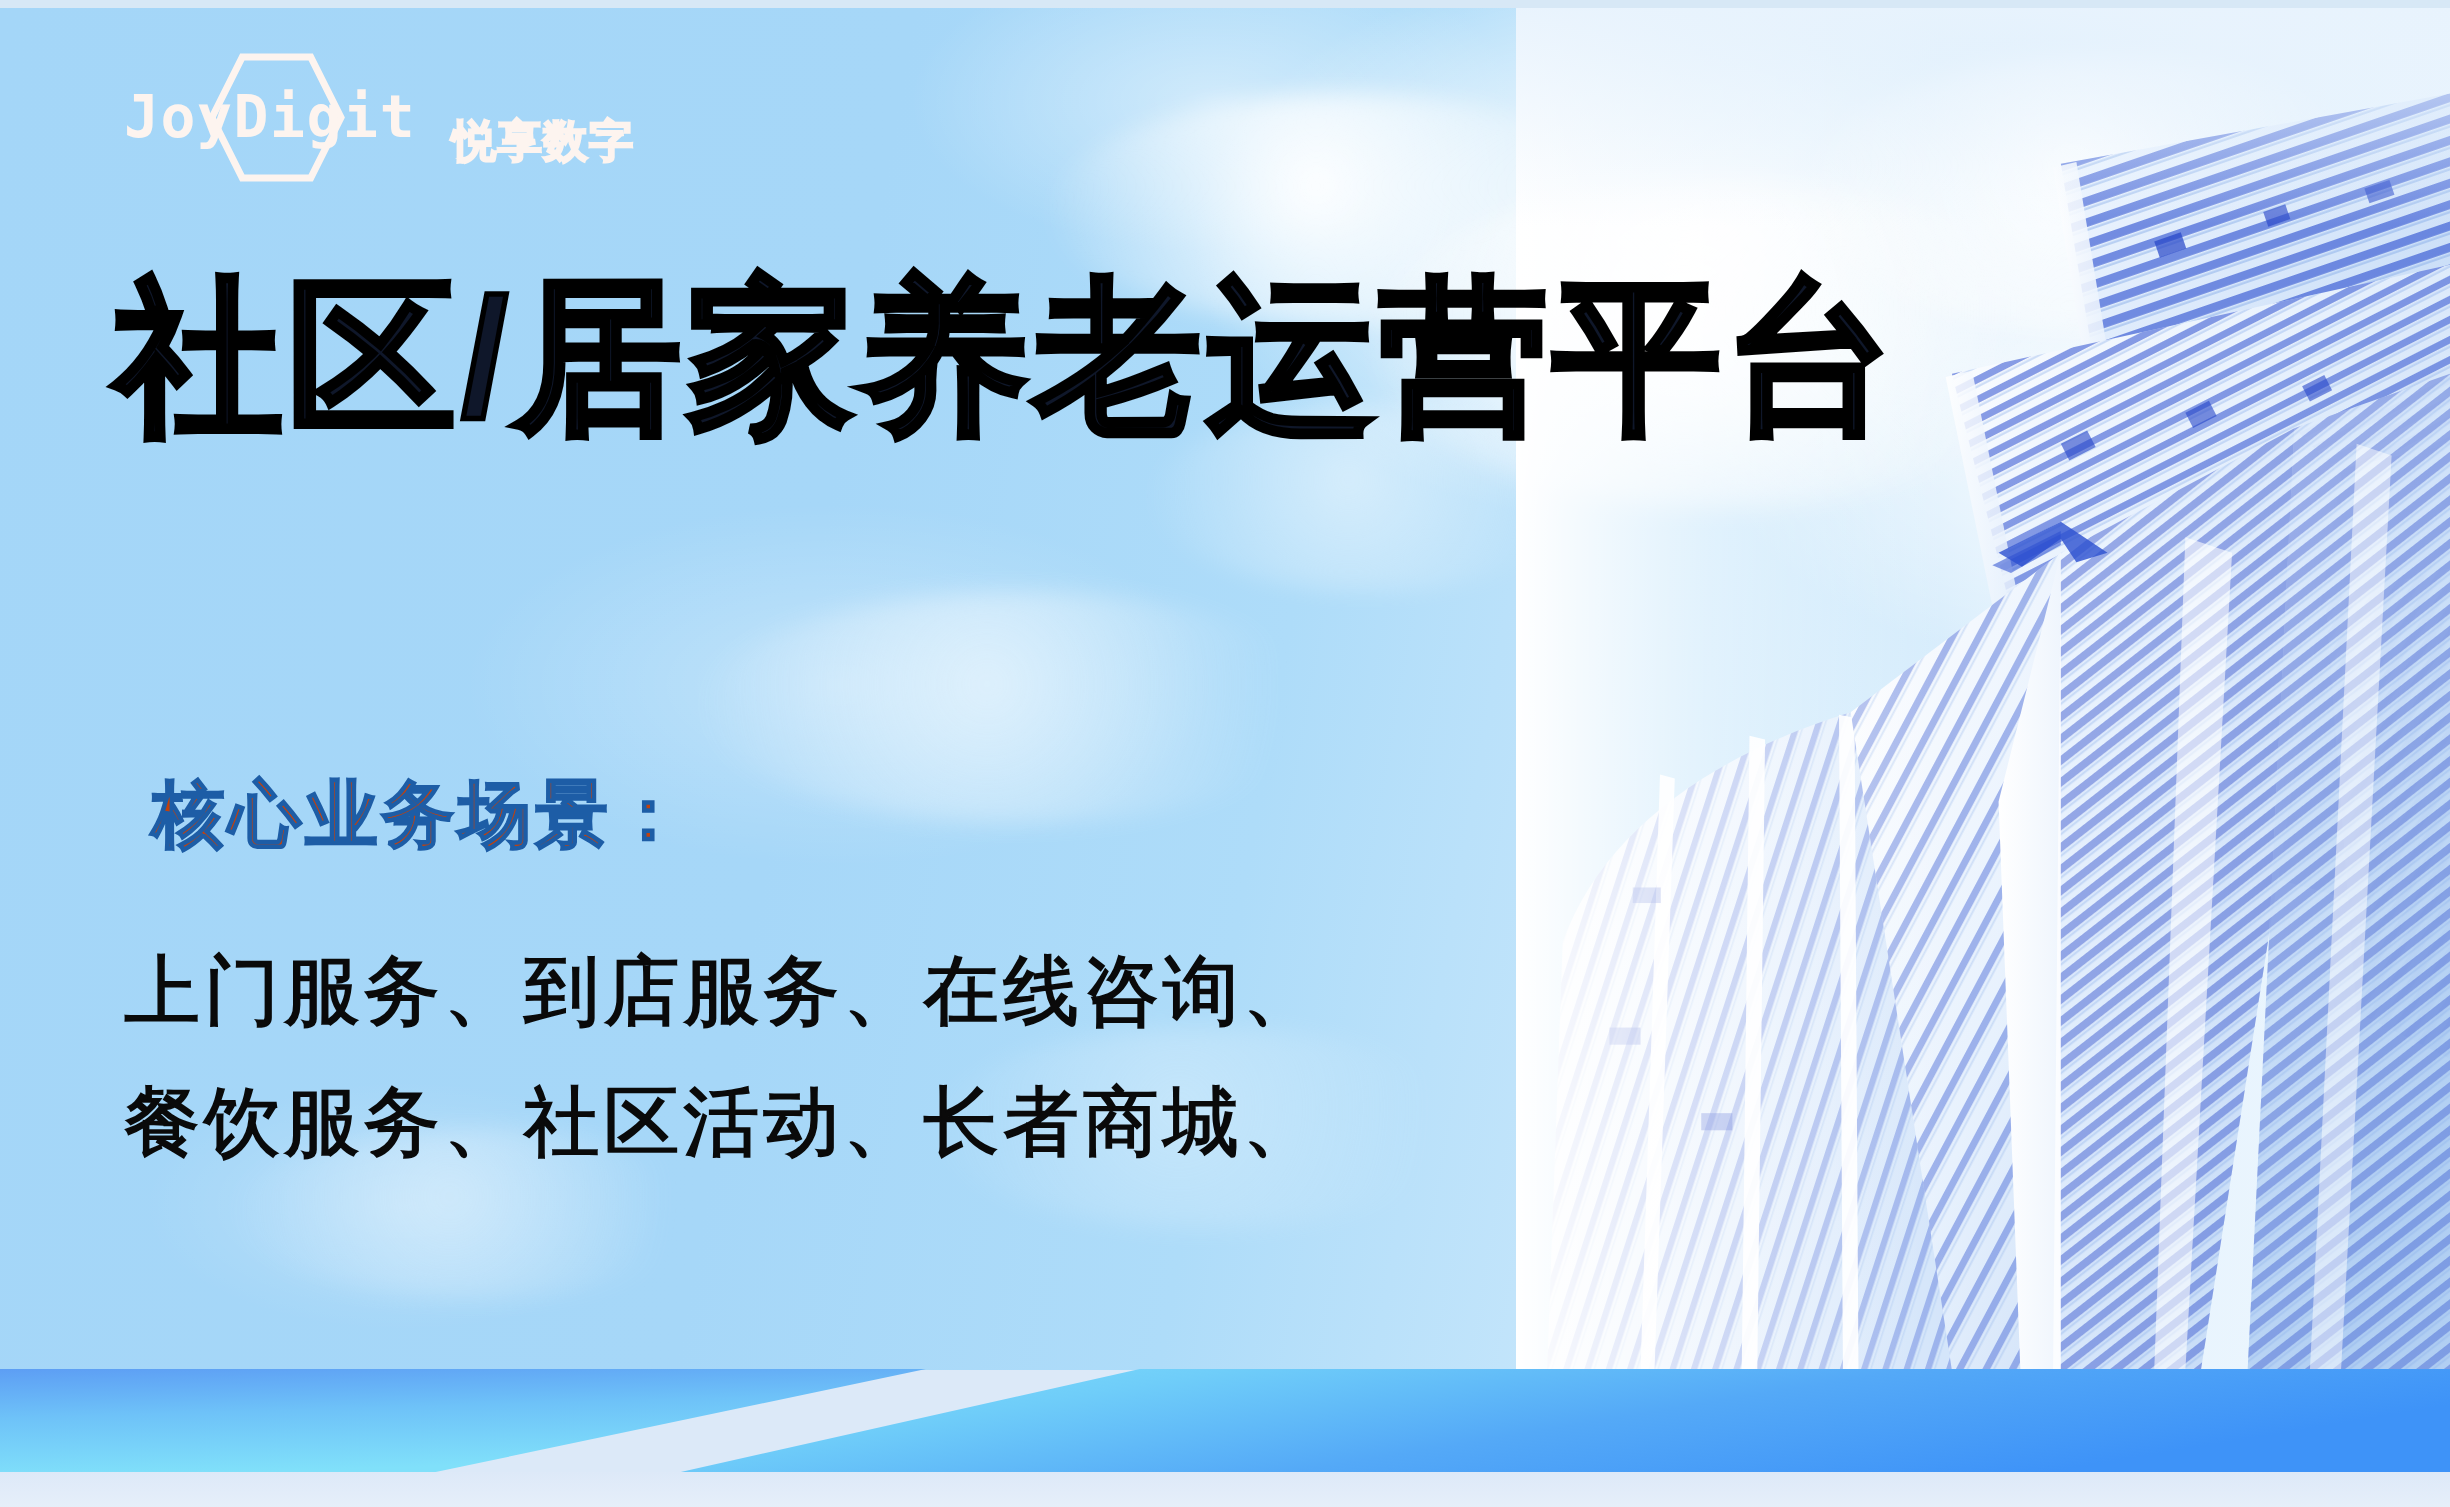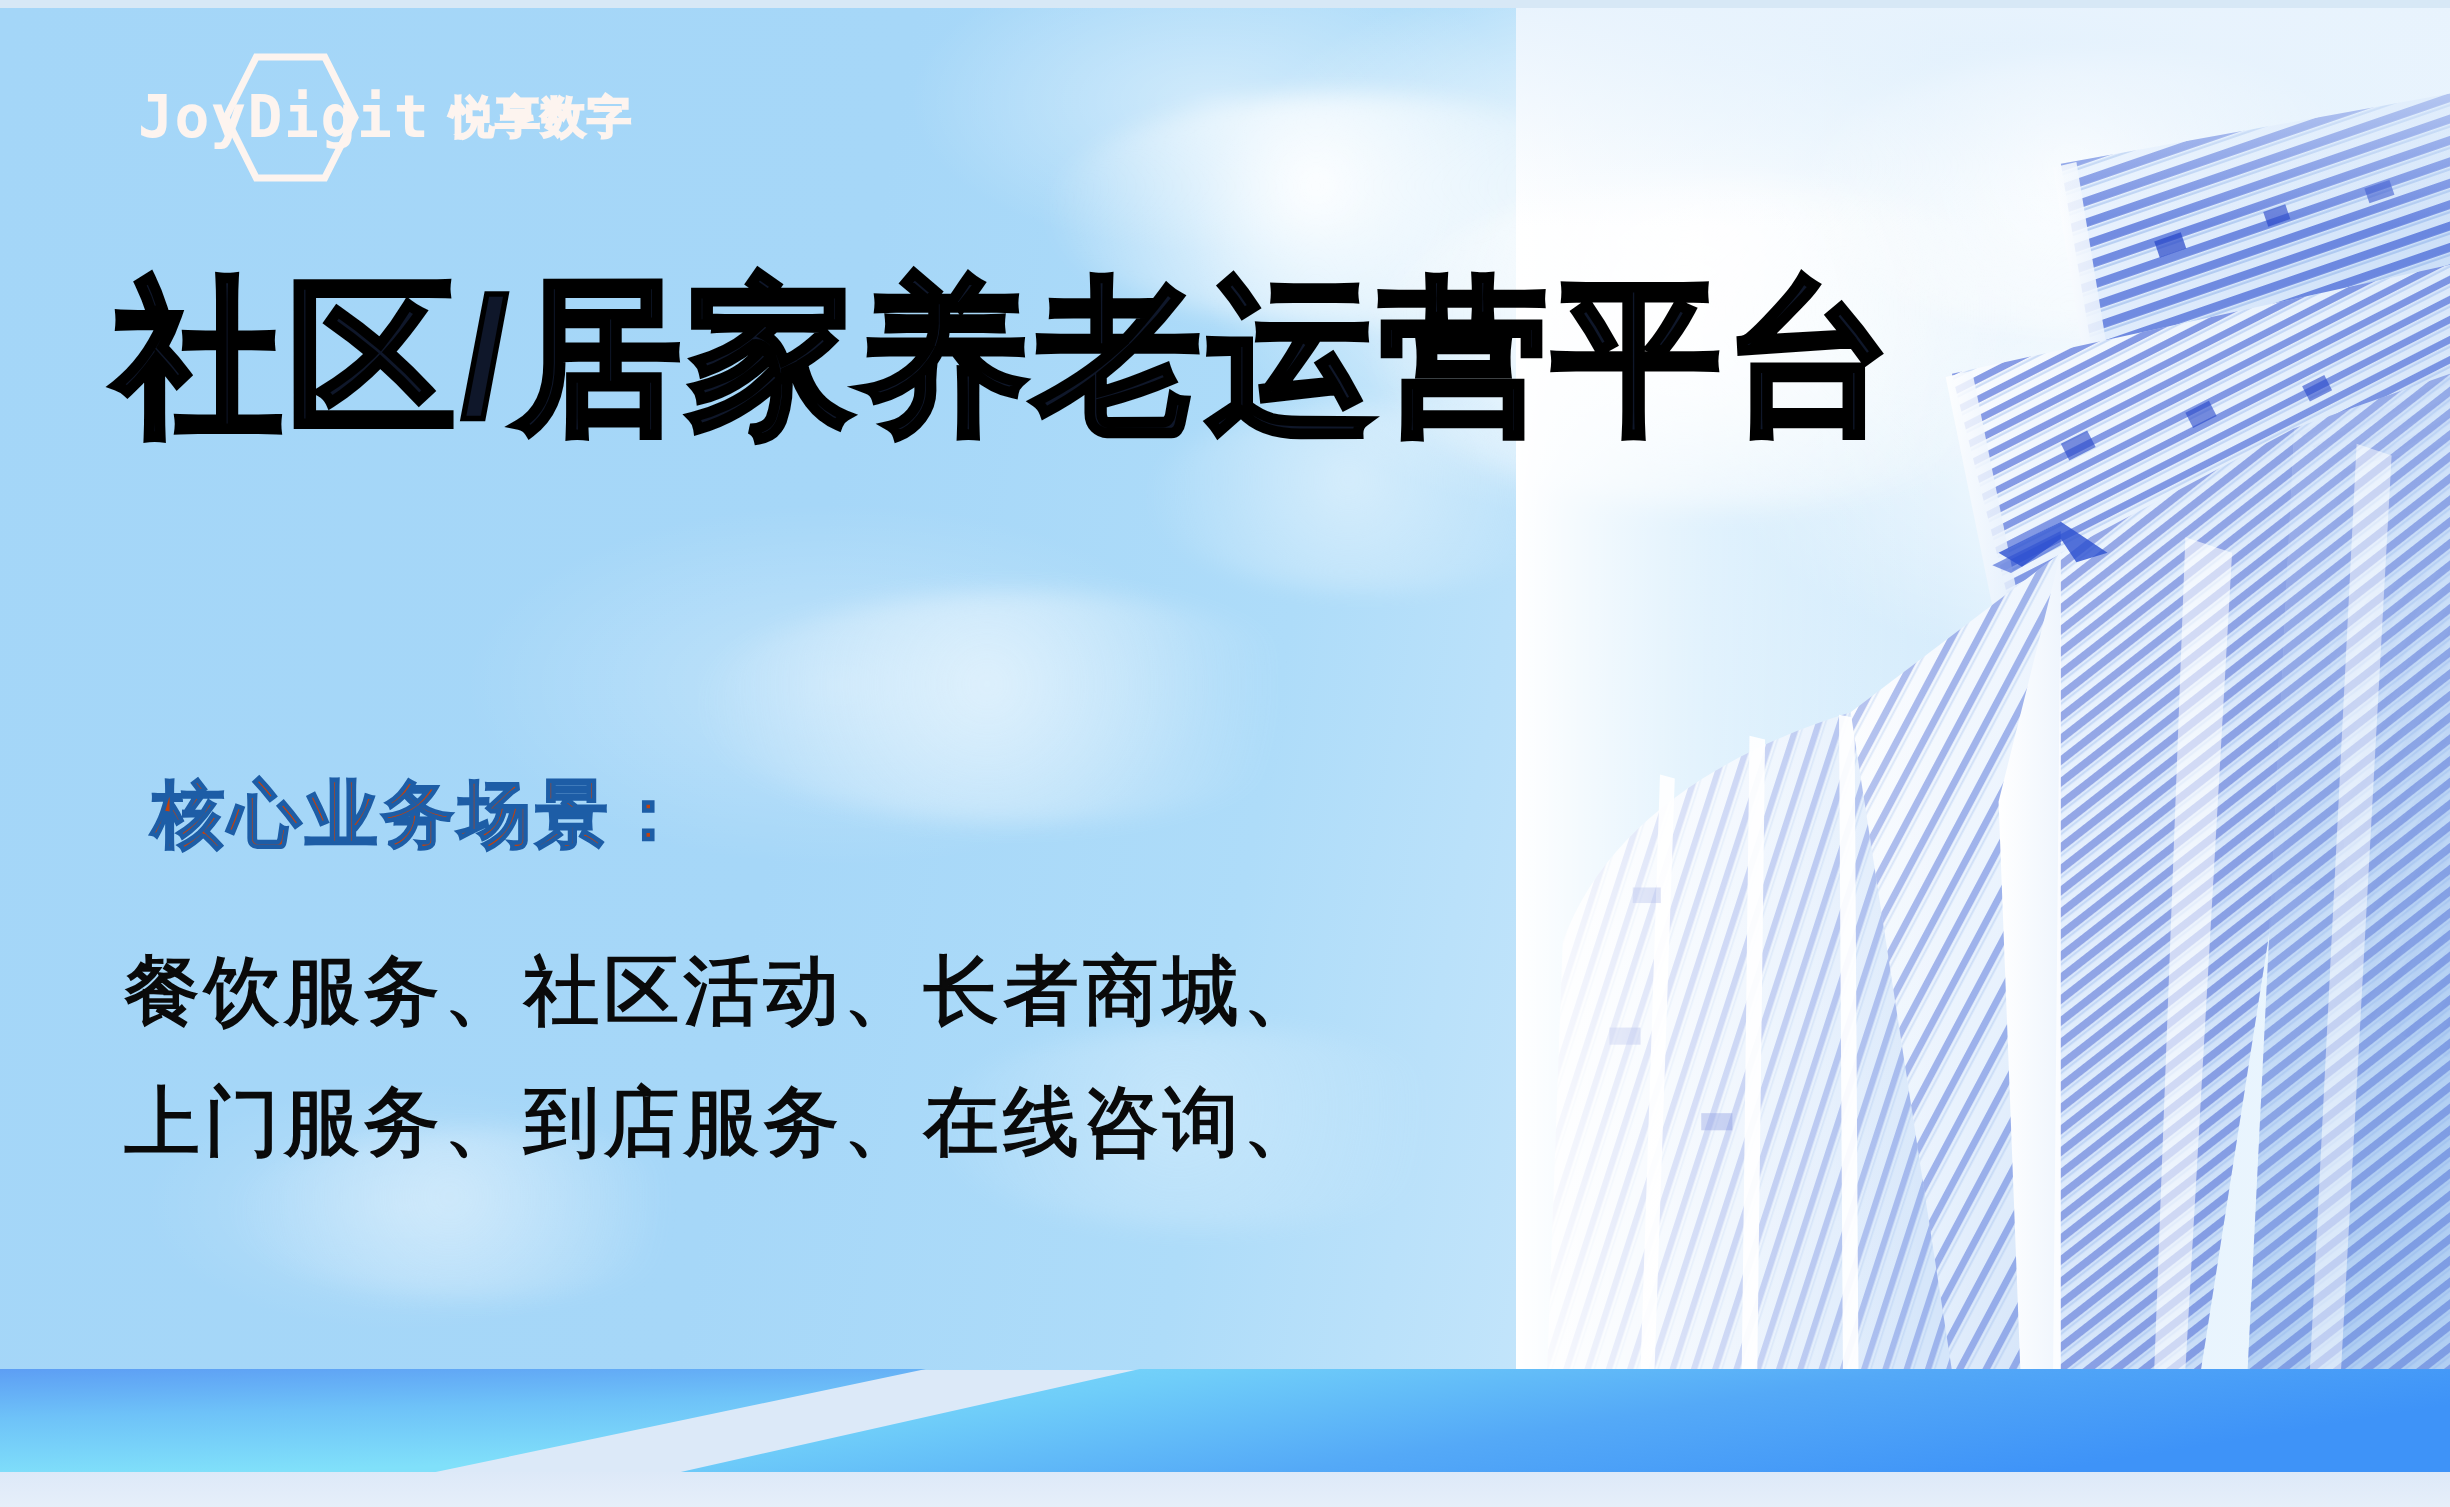--- a/index.html
+++ b/index.html
@@ -69,25 +69,25 @@
     right: 0; top: 7.8px;
     width: 934px; height: 1362px;
     overflow: hidden;
     z-index: 3;
   }
   .building-photo svg { display: block; width: 934px; height: 1362px; }
 
   
   .logo {
     position: absolute;
-    left: 138px; top: 70px;
+    left: 124px; top: 70px;
     z-index: 20;
     display: flex;
-    align-items: center;
-    gap: 20px;
+    align-items: flex-end;
+    gap: 36px;
     height: 93px;
   }
   .logo-mark {
     position: relative;
     display: flex;
     align-items: center;
     height: 93px;
   }
   .logo-hex {
     position: absolute;
@@ -341,22 +341,22 @@
       <div class="logo-word">JoyDigit</div>
     </div>
     <div class="logo-cn">悦享数字</div>
   </div>
 
   <h1 class="main-title">社区/居家养老运营平台</h1>
 
   <h2 class="section-heading">核心业务场景：</h2>
 
   <div class="scenarios">
+    <div class="scenario-line">上门服务、到店服务、在线咨询、</div>
     <div class="scenario-line">餐饮服务、社区活动、长者商城、</div>
-    <div class="scenario-line">上门服务、到店服务、在线咨询、</div>
   </div>
 
   <div class="bottom-band">
     <svg viewBox="0 0 3149 133" preserveAspectRatio="none" aria-hidden="true">
       <defs>
         <linearGradient id="bandLeft" x1="0" y1="0" x2="0.25" y2="1">
           <stop offset="0" stop-color="#5d9ef4"></stop>
           <stop offset="0.45" stop-color="#6ec2f8"></stop>
           <stop offset="1" stop-color="#80e0fa"></stop>
         </linearGradient>

